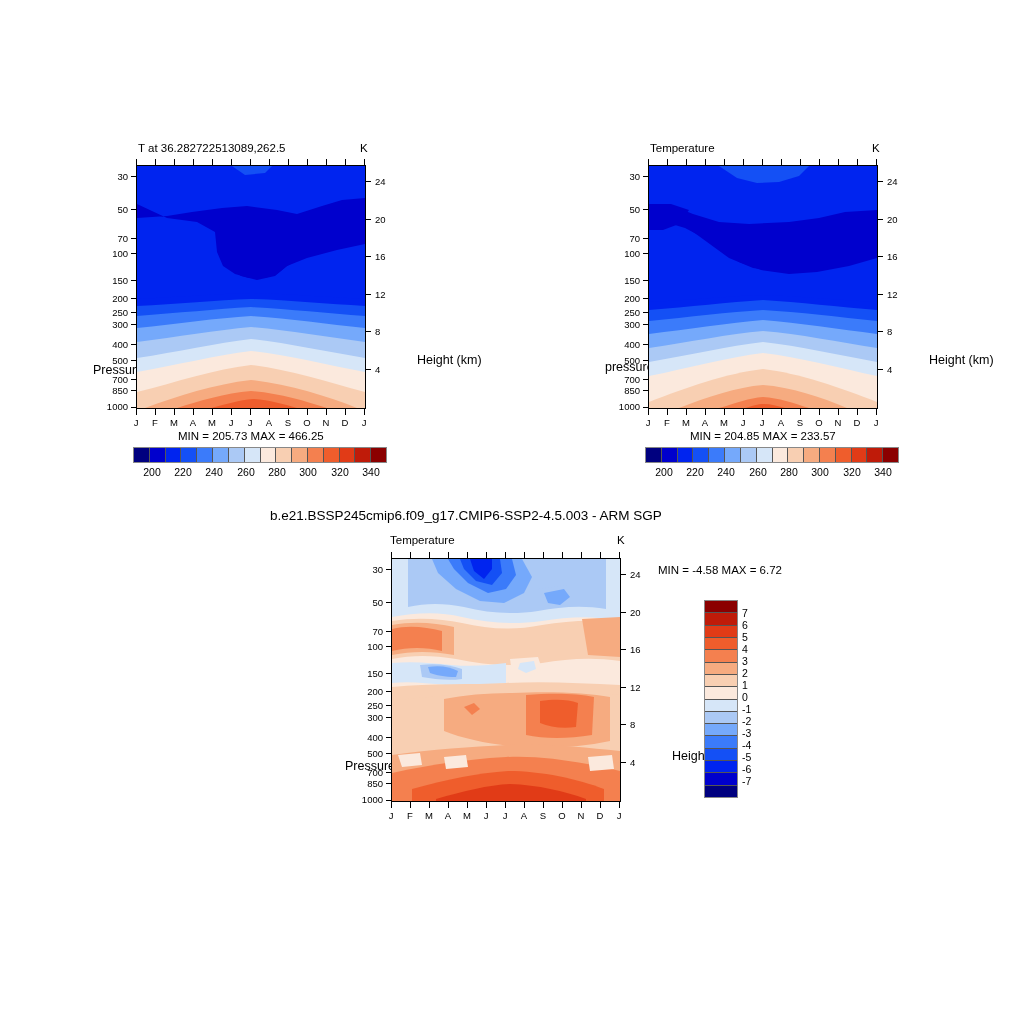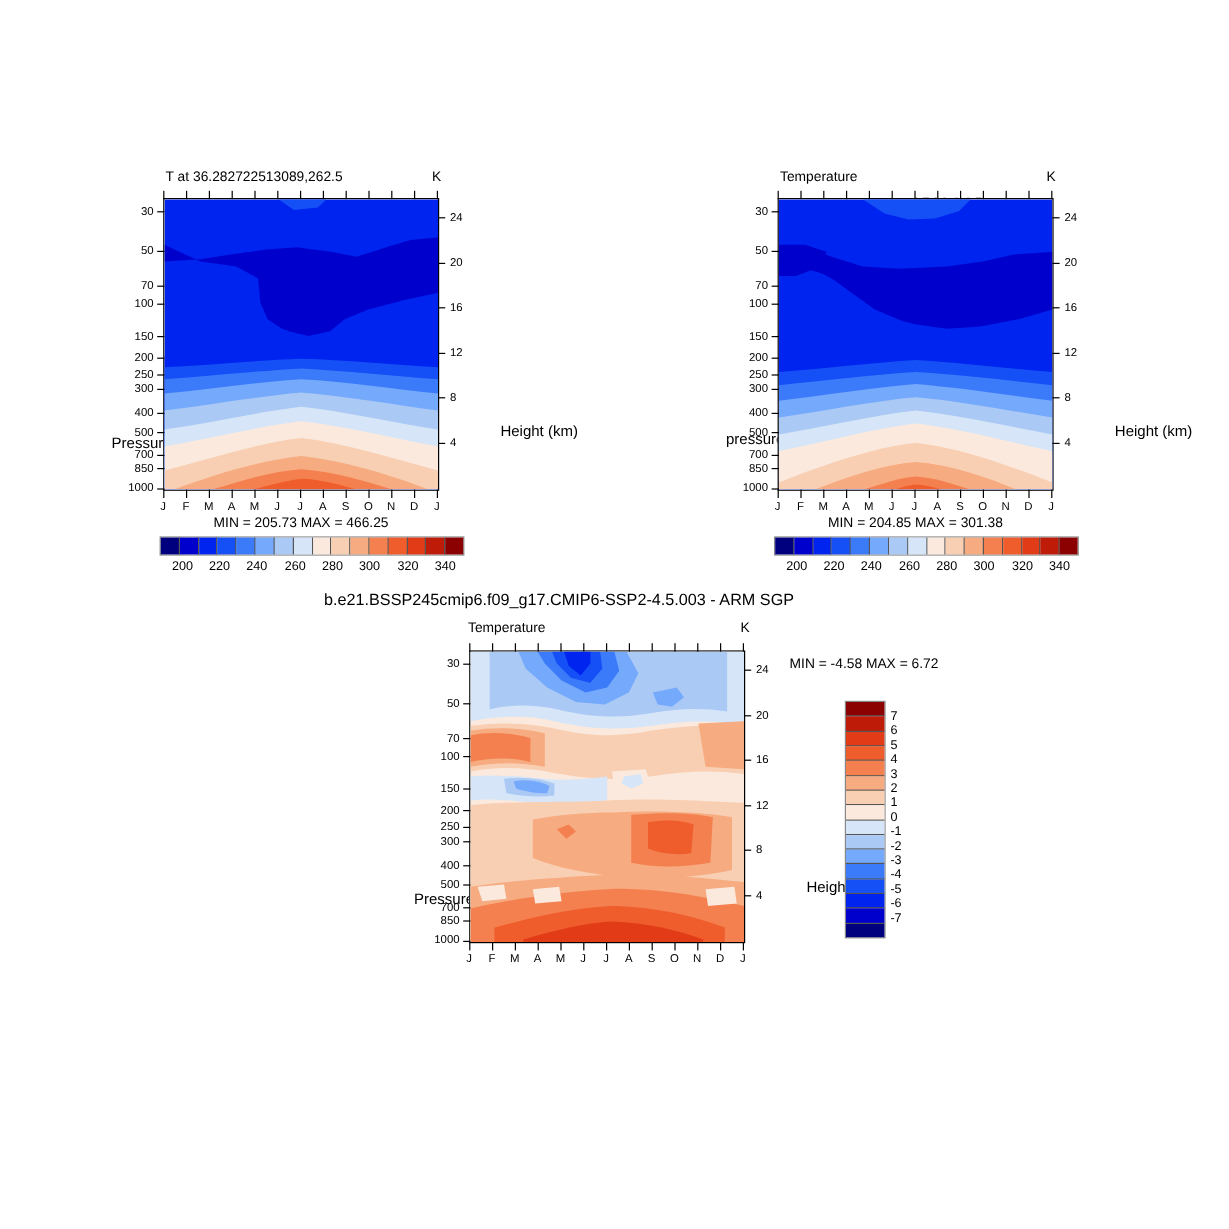--- a/index.html
+++ b/index.html
@@ -304,21 +304,21 @@
   <div class="xlab" style="left:205px;top:417px;">M</div>
   <div class="xlab" style="left:224px;top:417px;">J</div>
   <div class="xlab" style="left:243px;top:417px;">J</div>
   <div class="xlab" style="left:262px;top:417px;">A</div>
   <div class="xlab" style="left:281px;top:417px;">S</div>
   <div class="xlab" style="left:300px;top:417px;">O</div>
   <div class="xlab" style="left:319px;top:417px;">N</div>
   <div class="xlab" style="left:338px;top:417px;">D</div>
   <div class="xlab" style="left:357px;top:417px;">J</div>
 
-  <div class="abs minmax" style="left:178px;top:430px;">MIN = 204.85 MAX = 301.38</div>
+  <div class="abs minmax" style="left:178px;top:430px;">MIN = 204.85 MAX = 233.57</div>
 
   <div class="cbar" style="left:133px;top:447px;width:252px;height:14px;">
     <span style="flex:1;background:#00007f;"></span>
     <span style="flex:1;background:#0000cd;"></span>
     <span style="flex:1;background:#0024ef;"></span>
     <span style="flex:1;background:#1450f5;"></span>
     <span style="flex:1;background:#3b7bfa;"></span>
     <span style="flex:1;background:#75a9fb;"></span>
     <span style="flex:1;background:#abc9f5;"></span>
     <span style="flex:1;background:#d6e6f8;"></span>
@@ -334,21 +334,21 @@
   <div class="cbtxt" style="left:138px;top:466px;width:28px;text-align:center;">200</div>
   <div class="cbtxt" style="left:169px;top:466px;width:28px;text-align:center;">220</div>
   <div class="cbtxt" style="left:200px;top:466px;width:28px;text-align:center;">240</div>
   <div class="cbtxt" style="left:232px;top:466px;width:28px;text-align:center;">260</div>
   <div class="cbtxt" style="left:263px;top:466px;width:28px;text-align:center;">280</div>
   <div class="cbtxt" style="left:294px;top:466px;width:28px;text-align:center;">300</div>
   <div class="cbtxt" style="left:326px;top:466px;width:28px;text-align:center;">320</div>
   <div class="cbtxt" style="left:357px;top:466px;width:28px;text-align:center;">340</div>
 </div>
 
-<div class="panel" style="left:0;top:480px;width:1024px;height:360px;">
+<div class="panel" style="left:0;top:496px;width:1024px;height:360px;">
 
   <div class="abs ttl" style="left:270px;top:12px;">b.e21.BSSP245cmip6.f09_g17.CMIP6-SSP2-4.5.003 - ARM SGP</div>
 
   <div class="abs lbl" style="left:390px;top:38px;">Temperature</div>
   <div class="abs lbl" style="left:617px;top:38px;">K</div>
 
   <div class="abs" style="left:345px;top:260px;">
     <span class="vrot">Pressure (mb)</span>
   </div>
   <div class="abs" style="left:672px;top:250px;">

